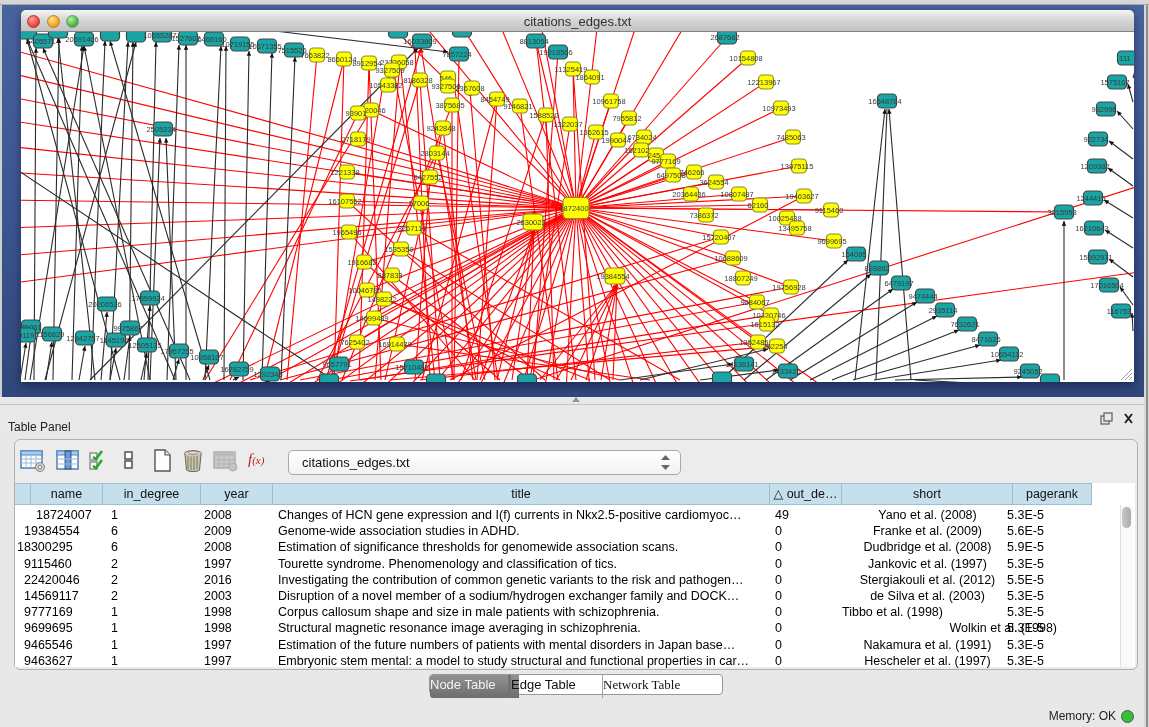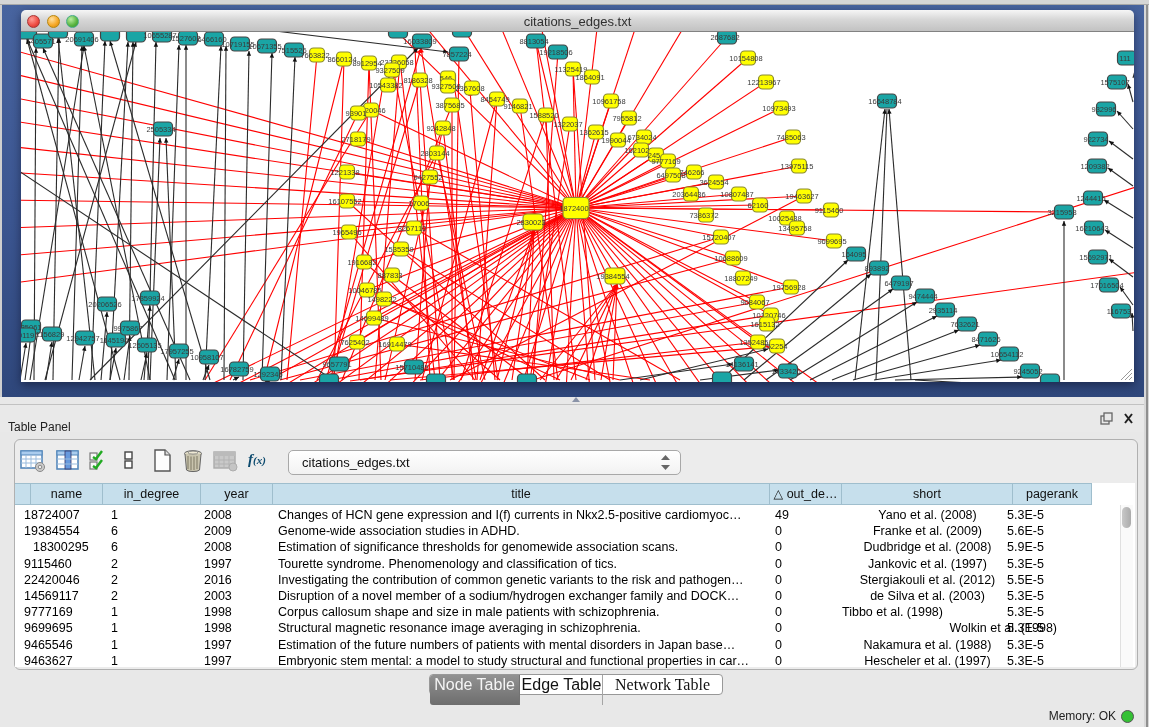--- a/index.html
+++ b/index.html
@@ -27,23 +27,23 @@
 #combotext{position:absolute;left:13px;top:4px;font-size:13px;color:#111;}
 #tablebox{position:absolute;left:15px;top:483px;width:1120px;height:184px;background:#fff;overflow:hidden;}
 #thead{position:absolute;left:0px;top:483px;width:1135px;height:21px;}
 .hc{position:absolute;top:0;height:20px;border-right:1px solid #9fbecd;border-top:1px solid #9fbecd;
  border-bottom:1px solid #9fbecd;text-align:center;font-size:12.5px;color:#111;line-height:21px;background:#c6dfec;}
 .trow{position:absolute;left:0;width:1120px;height:16px;}
 .tc{position:absolute;top:0;height:16px;font-size:12.5px;color:#000;line-height:16px;white-space:nowrap;overflow:hidden;}
 #vscroll{position:absolute;left:1120px;top:505px;width:12px;height:162px;background:#fafafa;border-left:1px solid #e0e0e0;}
 #vthumb{position:absolute;left:1121.5px;top:507px;width:9px;height:21px;background:linear-gradient(90deg,#c8c8c8,#ababab);border-radius:5px;}
 #seg{position:absolute;left:429px;top:674px;width:292px;height:19px;border:1px solid #989898;border-radius:4px;background:#fff;}
-.segb{position:absolute;top:0;height:30px;font-size:16px;line-height:19px;text-align:center;color:#111;}
+.segb{position:absolute;top:0;height:23px;font-size:13px;line-height:19px;text-align:left;color:#111;}
 #seg1{left:0;width:89px;background:linear-gradient(#929292,#6d6d6d);color:#f5f5f5;border-radius:3px 0 0 3px;}
-#seg2{left:89px;width:83px;border-left:1px solid #737373;}
+#seg2{left:78px;width:83px;border-left:3px solid #737373;}
 #seg3{left:172px;width:119px;border-left:1px solid #a5a5a5;font-family:Liberation Serif, serif;}
 #mem{position:absolute;left:1020px;top:709px;width:96px;text-align:right;font-size:12px;color:#222;}
 #memdot{position:absolute;left:1121px;top:710px;width:11px;height:11px;border-radius:50%;background:#35c135;border:1px solid #555;}
 #splitdot{position:absolute;left:572px;top:397px;width:0;height:0;border-left:4px solid transparent;border-right:4px solid transparent;border-bottom:5px solid #8a93a8;}
 .ticon{position:absolute;top:449px;}
 </style></head><body>
 <div id="root">
  <div id="desk"></div>
  <div id="topstrip"></div>
  <div id="leftstrip"></div>
@@ -750,59 +750,59 @@
 <path d="M3 5 L4.5 21 A7 2.5 0 0 0 17.5 21 L19 5" fill="#c9c4ae" stroke="#666" stroke-width="1"></path>
 <path d="M6 7 V20 M9 7.5 V21 M12 7.5 V21 M15 7 V20" stroke="#8a8570" stroke-width="1.2"></path>
 <ellipse cx="11" cy="3.6" rx="5" ry="1.5" fill="#efe9d4" stroke="#777" stroke-width="0.8"></ellipse>
 </svg>
     <svg class="ticon" style="left:213px" width="26" height="24">
 <rect x="1" y="3" width="21" height="16" fill="#c9c9c9" stroke="#aaa" stroke-width="1.4"></rect>
 <rect x="1" y="3" width="21" height="4" fill="#bbb"></rect>
 <path d="M1 11 H22 M1 15 H22 M6 7 V19 M11 7 V19 M16 7 V19" stroke="#b3b3b3" stroke-width="1"></path>
 <circle cx="20" cy="18" r="4" fill="#c4c4c4" stroke="#adadad"></circle>
 </svg>
-    <div class="ticon" style="left:248px;width:28px;height:24px;font-size:15px;font-style:italic;font-weight:bold;color:#0c4a6e;font-family:'Liberation Serif',serif;top:451px"><i>f</i><span style="font-size:11px">(x)</span></div>
+    <div class="ticon" style="left:248px;width:28px;height:24px;font-size:15px;font-style:italic;font-weight:normal;color:#b91c1c;font-family:'Liberation Serif',serif;top:451px"><i>f</i><span style="font-size:11px">(x)</span></div>
  <div id="combo">
       <div id="combotext">citations_edges.txt</div>
   <svg width="15" height="17" style="position:absolute;right:7px;top:3px">
    <polygon points="7.5,1 12,6 3,6" fill="#666"></polygon>
    <polygon points="7.5,16 12,11 3,11" fill="#666"></polygon>
   </svg>
  </div>
  <div id="tablebox"></div>
  <div id="thead">
       <div class="hc" style="left:15px;width:15px"></div>
       <div class="hc" style="left:31px;width:71px">name</div>
       <div class="hc" style="left:103px;width:97px">in_degree</div>
       <div class="hc" style="left:201px;width:71px">year</div>
       <div class="hc" style="left:273px;width:496px">title</div>
       <div class="hc" style="left:770px;width:71px">△ out_de…</div>
       <div class="hc" style="left:842px;width:170px">short</div>
       <div class="hc" style="left:1013px;width:78px">pagerank</div>
     </div>
  <div class="trow" style="top:507.0px">
-      <div class="tc" style="left:15px;width:88px;padding-left:9px">18724007</div>
+      <div class="tc" style="left:15px;width:88px;padding-left:21px">18724007</div>
       <div class="tc" style="left:103px;width:98px;padding-left:8px">1</div>
       <div class="tc" style="left:201px;width:72px;padding-left:3px">2008</div>
       <div class="tc" style="left:273px;width:497px;padding-left:5px">Changes of HCN gene expression and I(f) currents in Nkx2.5-positive cardiomyoc…</div>
       <div class="tc" style="left:770px;width:72px;padding-left:5px">49</div>
       <div class="tc" style="left:842px;width:171px;text-align:center">Yano et al. (2008)</div>
       <div class="tc" style="left:1007px;width:79px;padding-left:0">5.3E-5</div>
     </div>
     <div class="trow" style="top:523.2px">
       <div class="tc" style="left:15px;width:88px;padding-left:9px">19384554</div>
       <div class="tc" style="left:103px;width:98px;padding-left:8px">6</div>
       <div class="tc" style="left:201px;width:72px;padding-left:3px">2009</div>
       <div class="tc" style="left:273px;width:497px;padding-left:5px">Genome-wide association studies in ADHD.</div>
       <div class="tc" style="left:770px;width:72px;padding-left:5px">0</div>
       <div class="tc" style="left:842px;width:171px;text-align:center">Franke et al. (2009)</div>
       <div class="tc" style="left:1007px;width:79px;padding-left:0">5.6E-5</div>
     </div>
     <div class="trow" style="top:539.4px">
-      <div class="tc" style="left:24px;width:88px;padding-left:9px">18300295</div>
+      <div class="tc" style="left:8px;width:88px;padding-left:9px">18300295</div>
       <div class="tc" style="left:103px;width:98px;padding-left:8px">6</div>
       <div class="tc" style="left:201px;width:72px;padding-left:3px">2008</div>
       <div class="tc" style="left:273px;width:497px;padding-left:5px">Estimation of significance thresholds for genomewide association scans.</div>
       <div class="tc" style="left:770px;width:72px;padding-left:5px">0</div>
       <div class="tc" style="left:842px;width:171px;text-align:center">Dudbridge et al. (2008)</div>
       <div class="tc" style="left:1007px;width:79px;padding-left:0">5.9E-5</div>
     </div>
     <div class="trow" style="top:555.6px">
       <div class="tc" style="left:15px;width:88px;padding-left:9px">9115460</div>
       <div class="tc" style="left:103px;width:98px;padding-left:8px">2</div>
@@ -847,21 +847,21 @@
       <div class="tc" style="left:770px;width:72px;padding-left:5px">0</div>
       <div class="tc" style="left:886px;width:171px;text-align:right">Wolkin et al. (1998)</div>
       <div class="tc" style="left:1007px;width:79px;padding-left:0">5.3E-5</div>
     </div>
     <div class="trow" style="top:636.6px">
       <div class="tc" style="left:15px;width:88px;padding-left:9px">9465546</div>
       <div class="tc" style="left:103px;width:98px;padding-left:8px">1</div>
       <div class="tc" style="left:201px;width:72px;padding-left:3px">1997</div>
       <div class="tc" style="left:273px;width:497px;padding-left:5px">Estimation of the future numbers of patients with mental disorders in Japan base…</div>
       <div class="tc" style="left:770px;width:72px;padding-left:5px">0</div>
-      <div class="tc" style="left:842px;width:171px;text-align:center">Nakamura et al. (1988)</div>
+      <div class="tc" style="left:842px;width:171px;text-align:center">Nakamura et al. (1991)</div>
       <div class="tc" style="left:1007px;width:79px;padding-left:0">5.3E-5</div>
     </div>
     <div class="trow" style="top:652.8px">
       <div class="tc" style="left:15px;width:88px;padding-left:9px">9463627</div>
       <div class="tc" style="left:103px;width:98px;padding-left:8px">1</div>
       <div class="tc" style="left:201px;width:72px;padding-left:3px">1997</div>
       <div class="tc" style="left:273px;width:497px;padding-left:5px">Embryonic stem mental: a model to study structural and functional properties in car…</div>
       <div class="tc" style="left:770px;width:72px;padding-left:5px">0</div>
       <div class="tc" style="left:842px;width:171px;text-align:center">Hescheler et al. (1997)</div>
       <div class="tc" style="left:1007px;width:79px;padding-left:0">5.3E-5</div>

